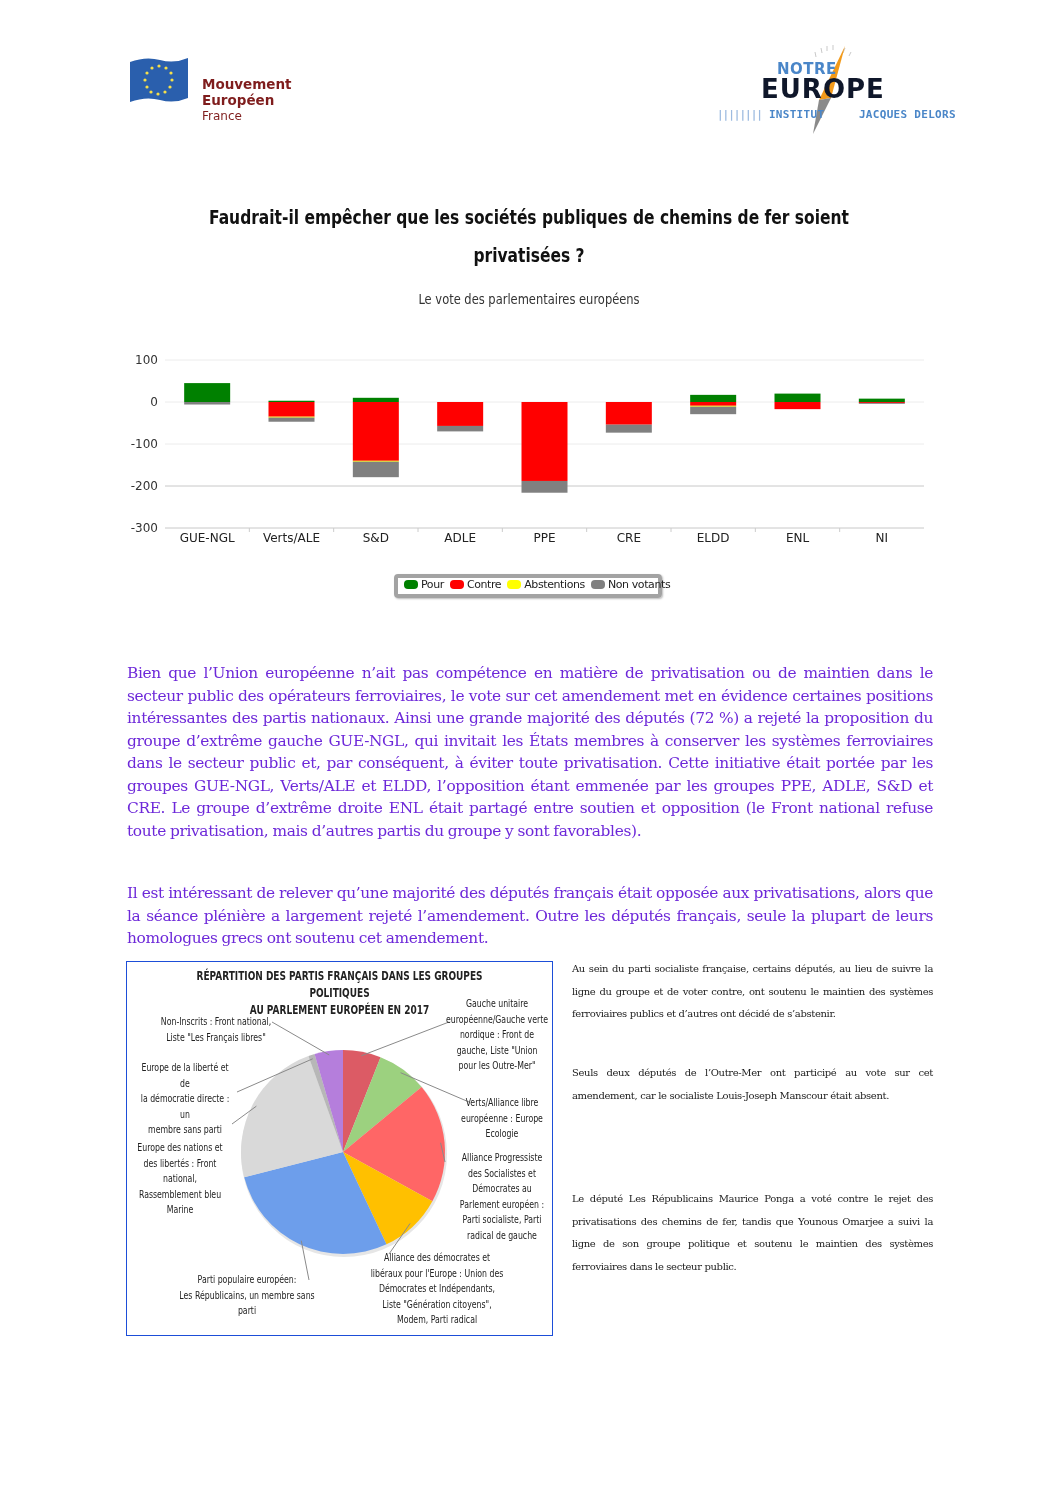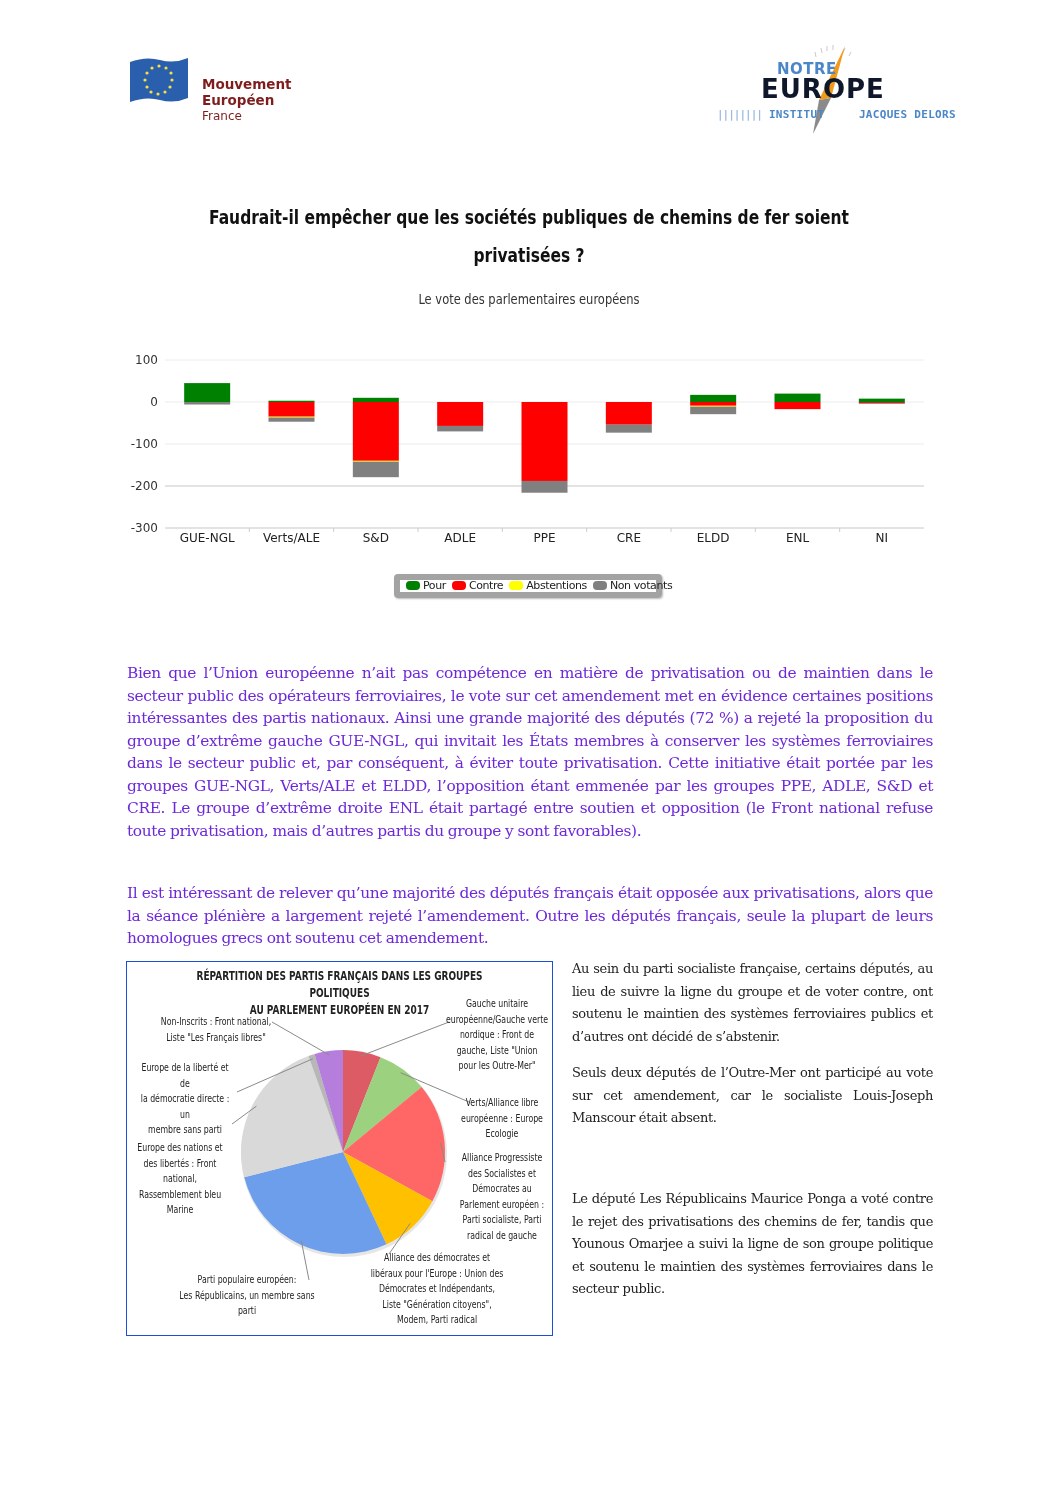--- a/index.html
+++ b/index.html
@@ -15,28 +15,28 @@
   .ne-europe { position: absolute; left: 46px; top: 36px; font-family: "DejaVu Sans", sans-serif; font-weight: bold; color: #0f172a; font-size: 26px; letter-spacing: 1px; }
   .ne-institut { position: absolute; left: 2px; top: 70px; font-family: "DejaVu Sans Mono", monospace; font-weight: bold; color: #4a86c8; font-size: 11px; letter-spacing: 0.3px; white-space: nowrap; }
   .ne-ticks { color: #9dbbe0; letter-spacing: -1px; }
   
   .title { left: 150px; width: 758px; top: 198px; text-align: center; font-family: "DejaVu Sans Condensed", "DejaVu Sans", sans-serif; font-weight: bold; font-size: 20px; line-height: 38px; color: #111; transform: scaleX(0.86); transform-origin: center; }
   .subtitle { left: 150px; width: 758px; top: 291px; text-align: center; font-family: "DejaVu Sans", sans-serif; font-size: 14px; color: #333; transform: scaleX(0.82); }
   
   #bar-chart { left: 120px; top: 345px; }
   .tick-label { font-family: "DejaVu Sans", sans-serif; font-size: 12px; fill: #333; }
   .cat-label { font-family: "DejaVu Sans", sans-serif; font-size: 12px; fill: #222; }
-  .legend { left: 394px; top: 574px; width: 268px; height: 24px; border: 6px solid #a3a3a3; border-radius: 4px; box-shadow: 1px 1px 2px #bbb; display: flex; align-items: flex-end; gap: 6px; padding: 0 6px; box-sizing: border-box; font-family: "DejaVu Sans", sans-serif; font-size: 11px; letter-spacing: -0.4px; color: #222; }
+  .legend { left: 394px; top: 574px; width: 268px; height: 24px; border: 4px solid #a3a3a3; border-radius: 4px; box-shadow: 1px 1px 2px #bbb; display: flex; align-items: flex-start; gap: 6px; padding: 0 6px; box-sizing: border-box; font-family: "DejaVu Sans", sans-serif; font-size: 11px; letter-spacing: -0.4px; color: #222; }
   .legend-item { display: flex; align-items: center; gap: 3px; white-space: nowrap; }
   .swatch { width: 14px; height: 9px; border-radius: 4px; display: inline-block; }
   
   .para { left: 127px; width: 806px; font-family: "DejaVu Serif", serif; font-size: 15.4px; line-height: 22.5px; text-align: justify; color: #6d28d9; letter-spacing: -0.35px; word-spacing: -0.5px; }
   .p1 { top: 662px; }
   .p2 { top: 882px; }
-  .side { left: 572px; width: 361px; font-family: "DejaVu Serif", serif; font-size: 13px; line-height: 22.5px; text-align: justify; color: #222; letter-spacing: -0.35px; }
+  .side { left: 572px; width: 361px; font-family: "DejaVu Serif", serif; font-size: 10px; line-height: 22.5px; text-align: justify; color: #222; letter-spacing: -0.35px; }
   .s1 { top: 958px; }
   .s2 { top: 1062px; }
   .s3 { top: 1188px; }
   
   .pie-box { left: 126px; top: 961px; width: 427px; height: 375px; border: 1px solid #1d4ed8; box-sizing: border-box; }
   .pie-title { position: absolute; left: 0; width: 100%; top: 6px; text-align: center; font-family: "DejaVu Sans", sans-serif; font-weight: bold; font-size: 11.5px; line-height: 17px; color: #222; transform: scaleX(0.78); }
   .pie-label { position: absolute; font-family: "DejaVu Sans", sans-serif; font-size: 10px; line-height: 15.5px; color: #222; text-align: center; transform: scaleX(0.78); transform-origin: center; }
   #pie-svg { position: absolute; left: 0; top: 0; }
 </style>
 </head>

